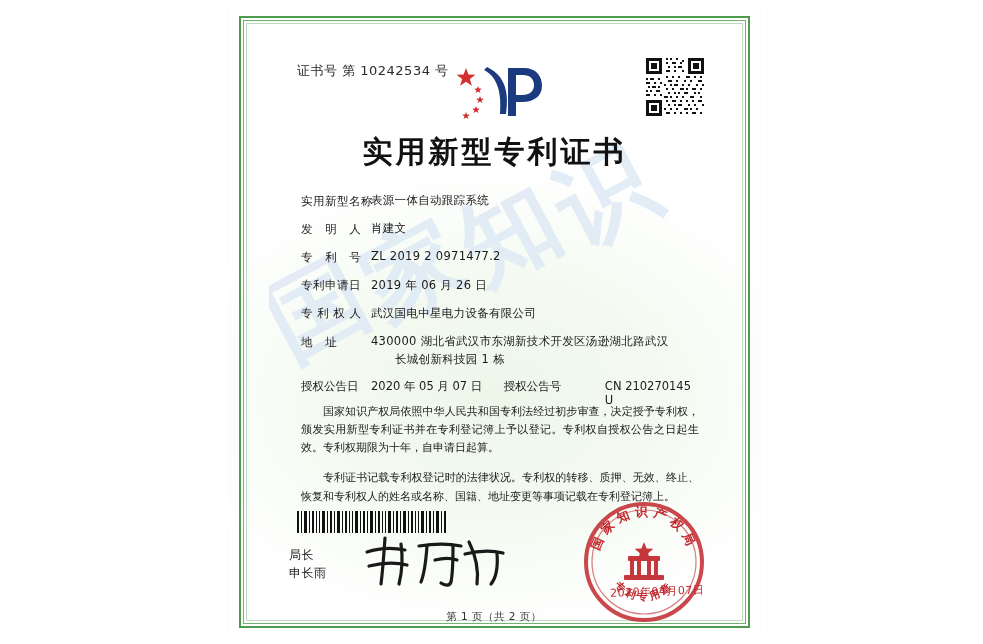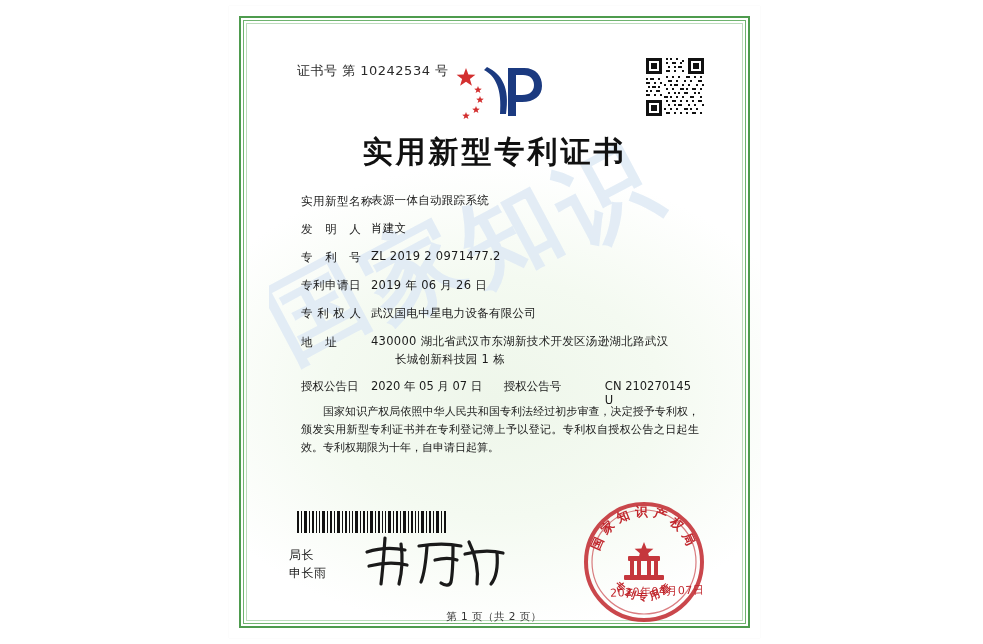--- a/index.html
+++ b/index.html
@@ -405,20 +405,21 @@
         </div>
         <div class="col-b">
           <div class="label">授权公告号</div>
           <div class="value">CN 210270145 U</div>
         </div>
       </div>
     </div>
 
     <div class="paras">
       <p>国家知识产权局依照中华人民共和国专利法经过初步审查，决定授予专利权，颁发实用新型专利证书并在专利登记簿上予以登记。专利权自授权公告之日起生效。专利权期限为十年，自申请日起算。</p>
+      <p>专利证书记载专利权登记时的法律状况。专利权的转移、质押、无效、终止、恢复和专利权人的姓名或名称、国籍、地址变更等事项记载在专利登记簿上。</p>
     </div>
 
     <div class="barcode">
       <svg width="150" height="22" viewBox="0 0 150 22" aria-hidden="true">
         <g fill="#111111">
           <rect x="0" y="0" width="2" height="22"></rect>
             <rect x="4" y="0" width="1" height="22"></rect>
           <rect x="7" y="0" width="3" height="22"></rect>
             <rect x="12" y="0" width="1" height="22"></rect>
           <rect x="15" y="0" width="2" height="22"></rect>

